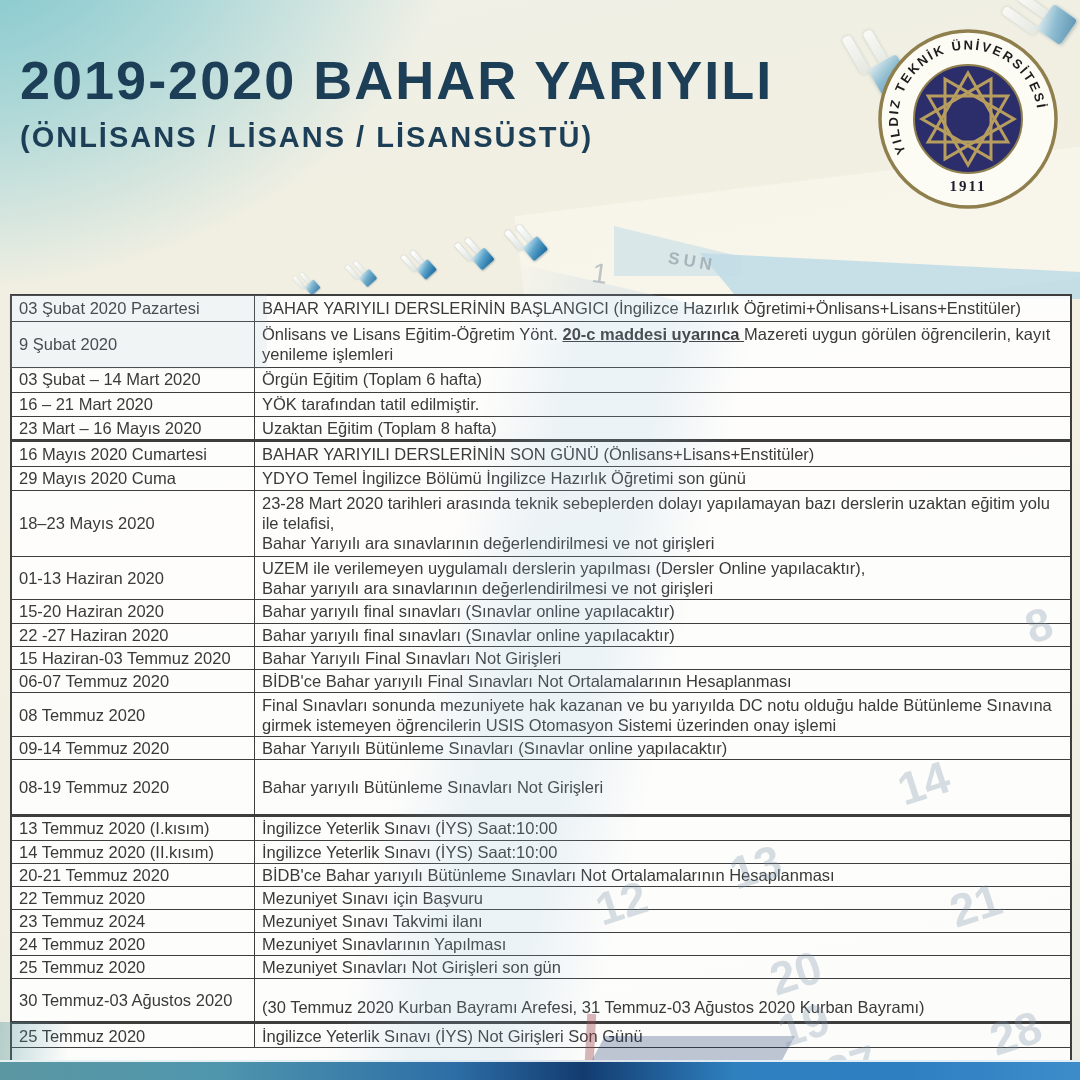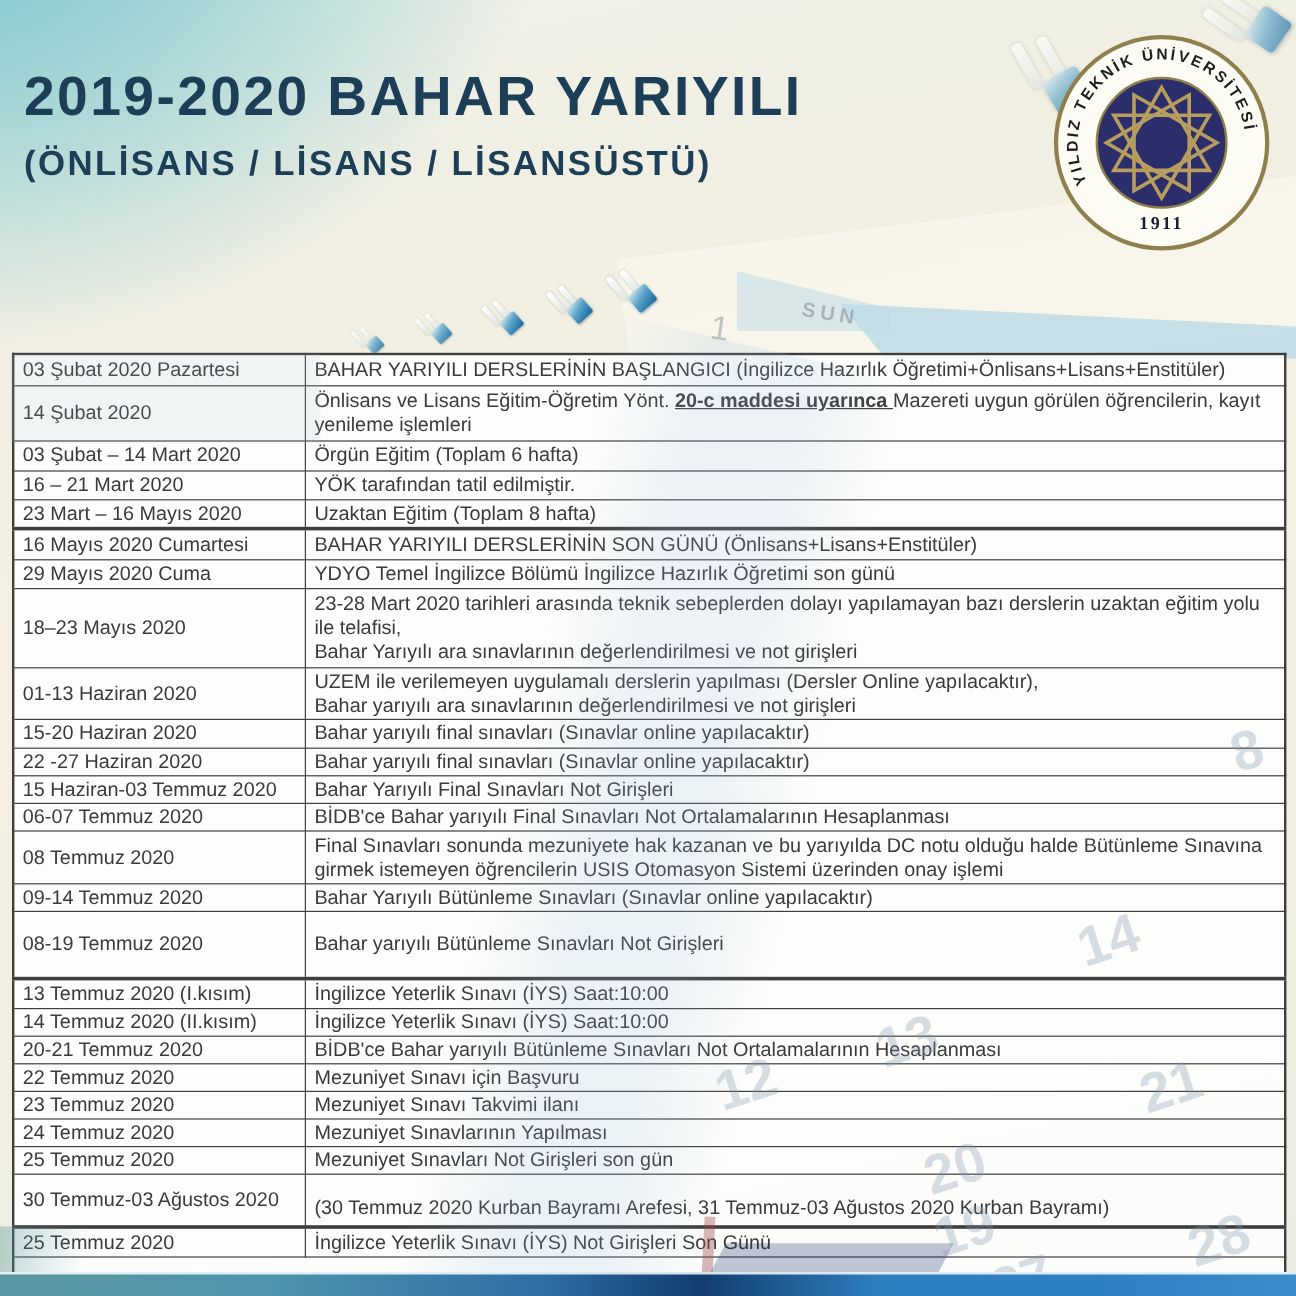--- a/index.html
+++ b/index.html
@@ -42,21 +42,21 @@
            box-shadow:0 1px 2px rgba(60,90,110,.5);}
   .c1{left:293px; top:262px; transform:rotate(-42deg) scale(.7); opacity:.8;}
   .c2{left:348px; top:252px; transform:rotate(-42deg) scale(.8); opacity:.85;}
   .c3{left:406px; top:243px; transform:rotate(-42deg) scale(.9);}
   .c4{left:462px; top:232px; transform:rotate(-42deg) scale(1);}
   .c5{left:514px; top:221px; transform:rotate(-40deg) scale(1.1);}
   .c6{left:866px; top:42px; transform:rotate(-30deg) scale(1.9); opacity:.65;}
   .c7{left:1030px; top:-4px; transform:rotate(-55deg) scale(1.8); opacity:.65;}
   
   .titleblock{position:absolute; left:20px; top:52px; z-index:3; color:#1c3e56;}
-  .title-line{font-size:46px; font-weight:bold; letter-spacing:2px; line-height:57px; white-space:nowrap;}
+  .title-line{font-size:54px; font-weight:bold; letter-spacing:2px; line-height:57px; white-space:nowrap;}
   .subtitle{font-size:29px; font-weight:bold; letter-spacing:2px; margin-top:12px; white-space:nowrap;}
   .logo{position:absolute; left:877px; top:28px; width:182px; height:182px; z-index:3;}
   
   #cal{position:absolute; left:10px; top:294px; width:1062px; z-index:4;
        border-collapse:collapse; table-layout:fixed;
        background:rgba(255,255,255,.85);
        font-size:16.5px; line-height:1.22; color:#3a3a3a;
        border:2px solid #3e3e3e;}
   #cal td{border:1.4px solid #3e3e3e; padding:1px 7px; vertical-align:middle; overflow:hidden;}
   #cal .c-date{width:228px;}
@@ -181,21 +181,21 @@
     </g>
   </svg>
 
   <table id="cal">
     <tbody>
         <tr>
           <td class="c-date">03 Şubat  2020 Pazartesi</td>
           <td class="c-desc">BAHAR YARIYILI DERSLERİNİN BAŞLANGICI (İngilizce Hazırlık Öğretimi+Önlisans+Lisans+Enstitüler)</td>
         </tr>
         <tr>
-          <td class="c-date">14 Şubat  2020</td>
+          <td class="c-date">9 Şubat  2020</td>
           <td class="c-desc"><span>Önlisans ve Lisans Eğitim-Öğretim Yönt. </span><span class="em">20-c maddesi uyarınca </span><span> Mazereti uygun görülen  öğrencilerin, kayıt yenileme işlemleri</span></td>
         </tr>
         <tr>
           <td class="c-date">03 Şubat – 14 Mart  2020</td>
           <td class="c-desc">Örgün Eğitim (Toplam 6 hafta)</td>
         </tr>
         <tr>
           <td class="c-date">16 – 21 Mart 2020</td>
           <td class="c-desc">YÖK tarafından tatil edilmiştir.</td>
         </tr>
@@ -263,21 +263,21 @@
         </tr>
         <tr>
           <td class="c-date">20-21 Temmuz 2020</td>
           <td class="c-desc">BİDB'ce Bahar yarıyılı Bütünleme Sınavları Not Ortalamalarının Hesaplanması</td>
         </tr>
         <tr>
           <td class="c-date">22 Temmuz 2020</td>
           <td class="c-desc">Mezuniyet Sınavı için Başvuru</td>
         </tr>
         <tr>
-          <td class="c-date">23 Temmuz 2020</td>
+          <td class="c-date">23 Temmuz 2024</td>
           <td class="c-desc">Mezuniyet Sınavı Takvimi ilanı</td>
         </tr>
         <tr>
           <td class="c-date">24 Temmuz 2020</td>
           <td class="c-desc">Mezuniyet Sınavlarının Yapılması</td>
         </tr>
         <tr>
           <td class="c-date">25 Temmuz 2020</td>
           <td class="c-desc">Mezuniyet Sınavları Not Girişleri son gün</td>
         </tr>

